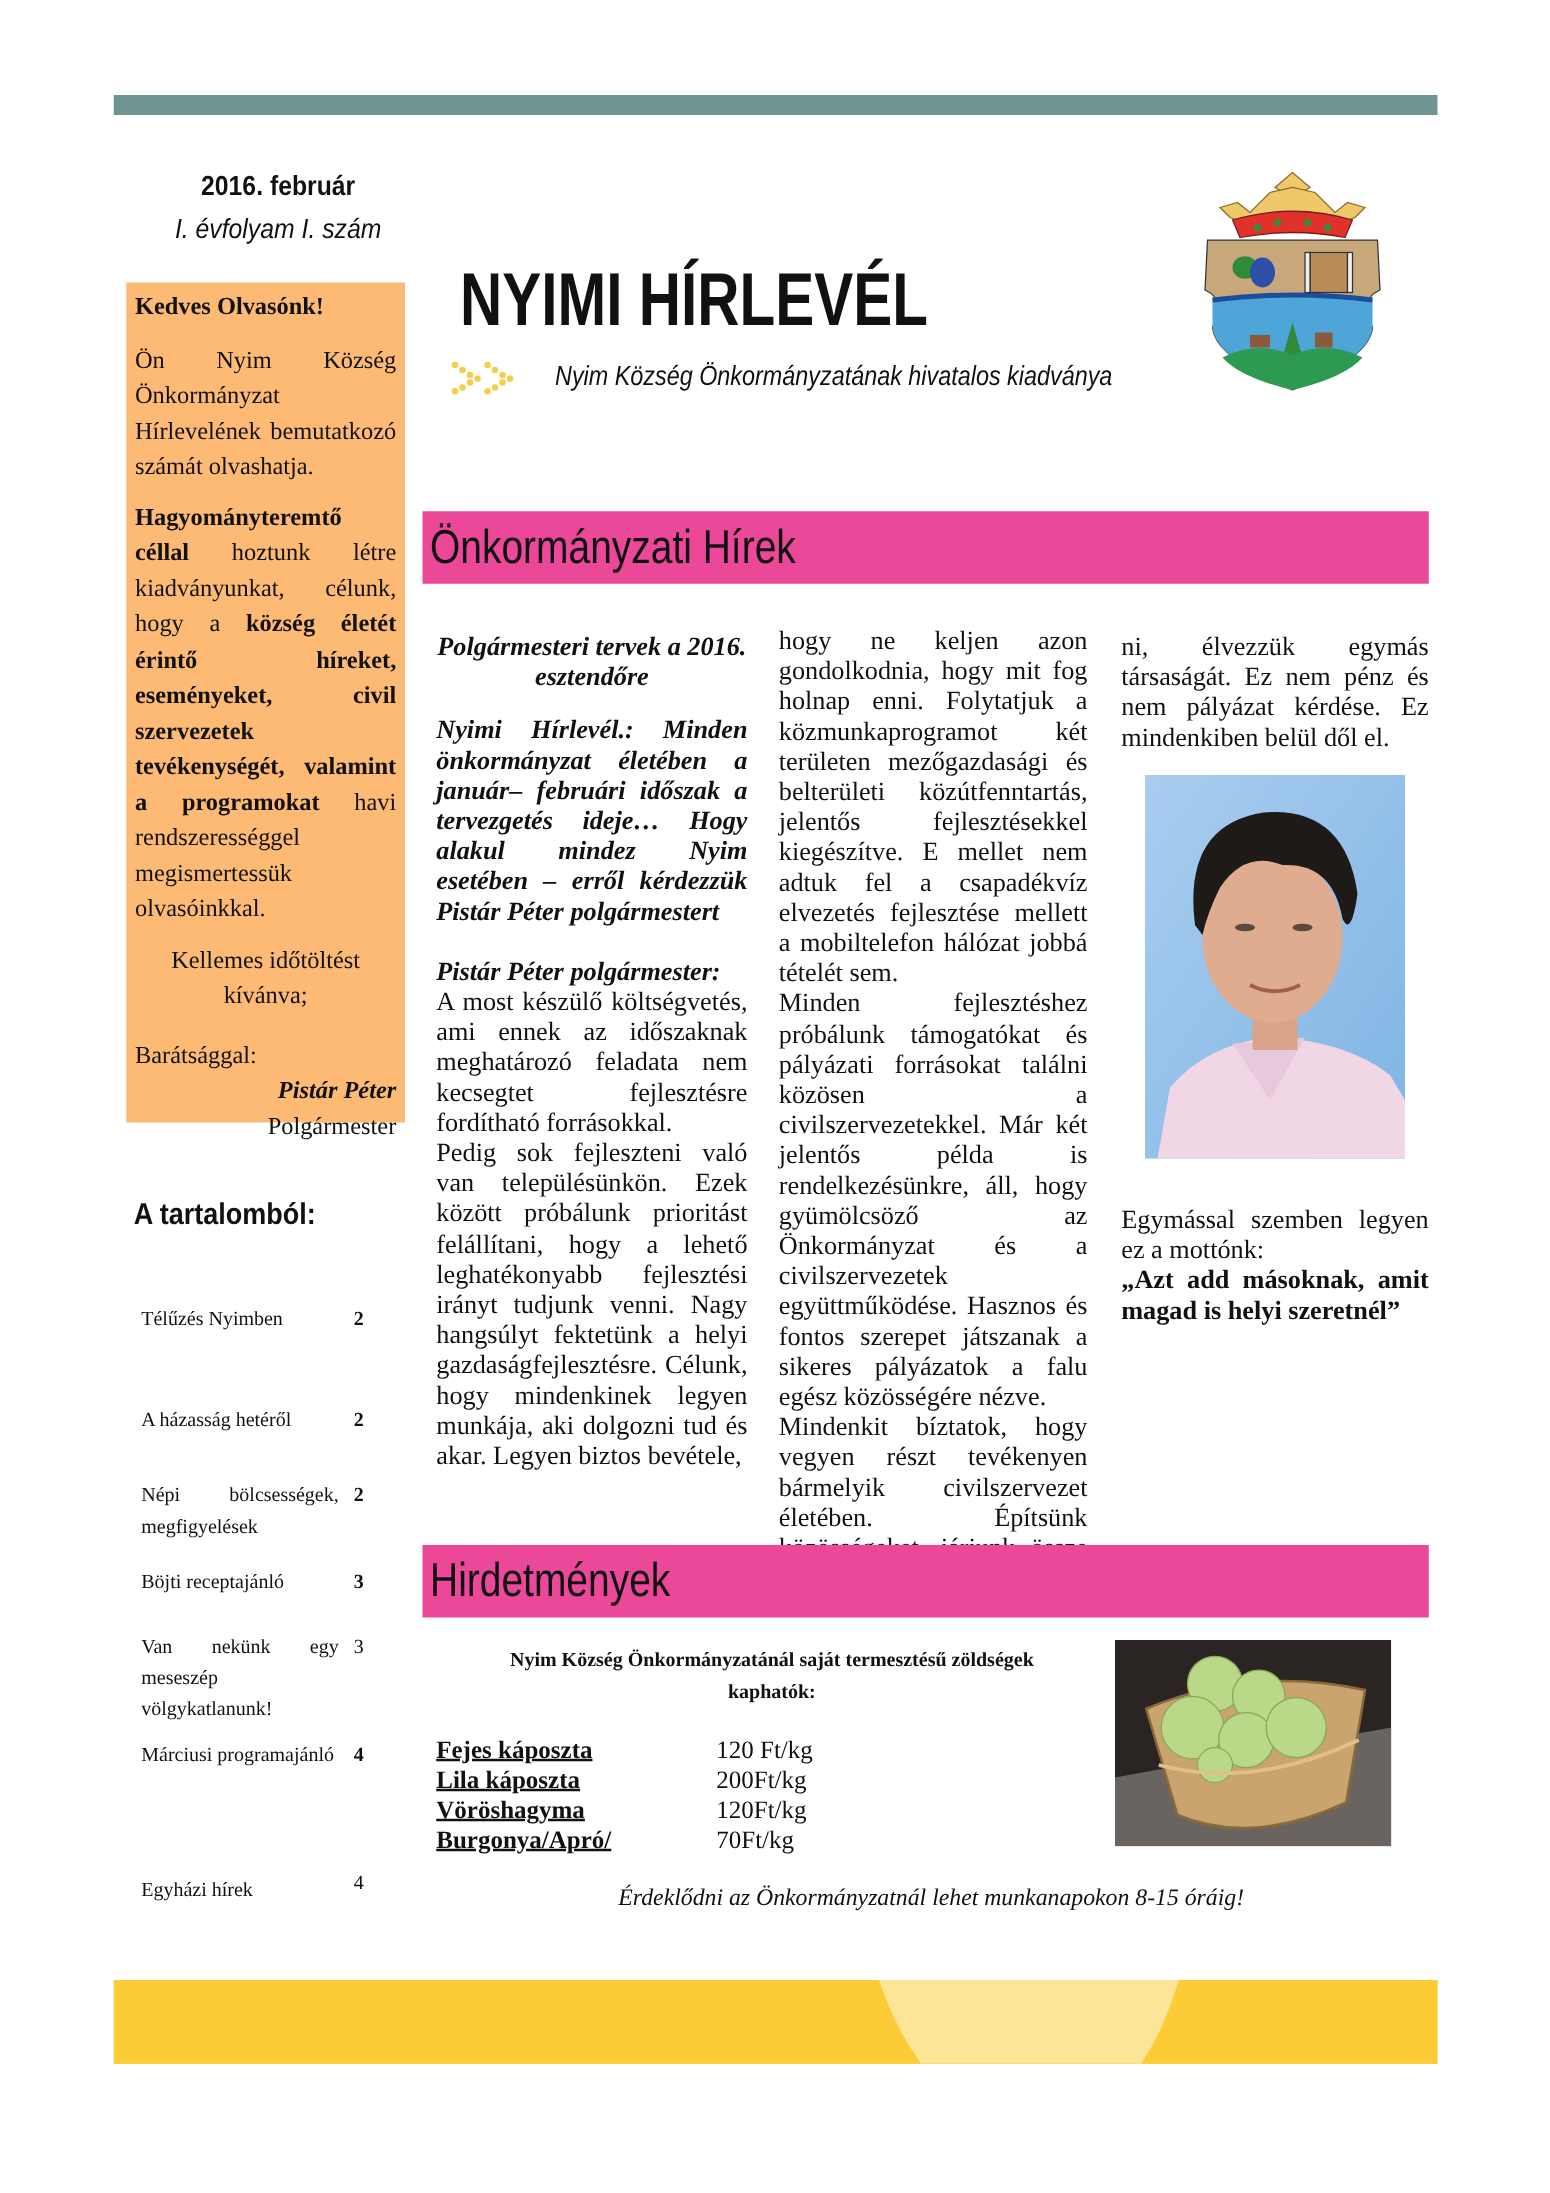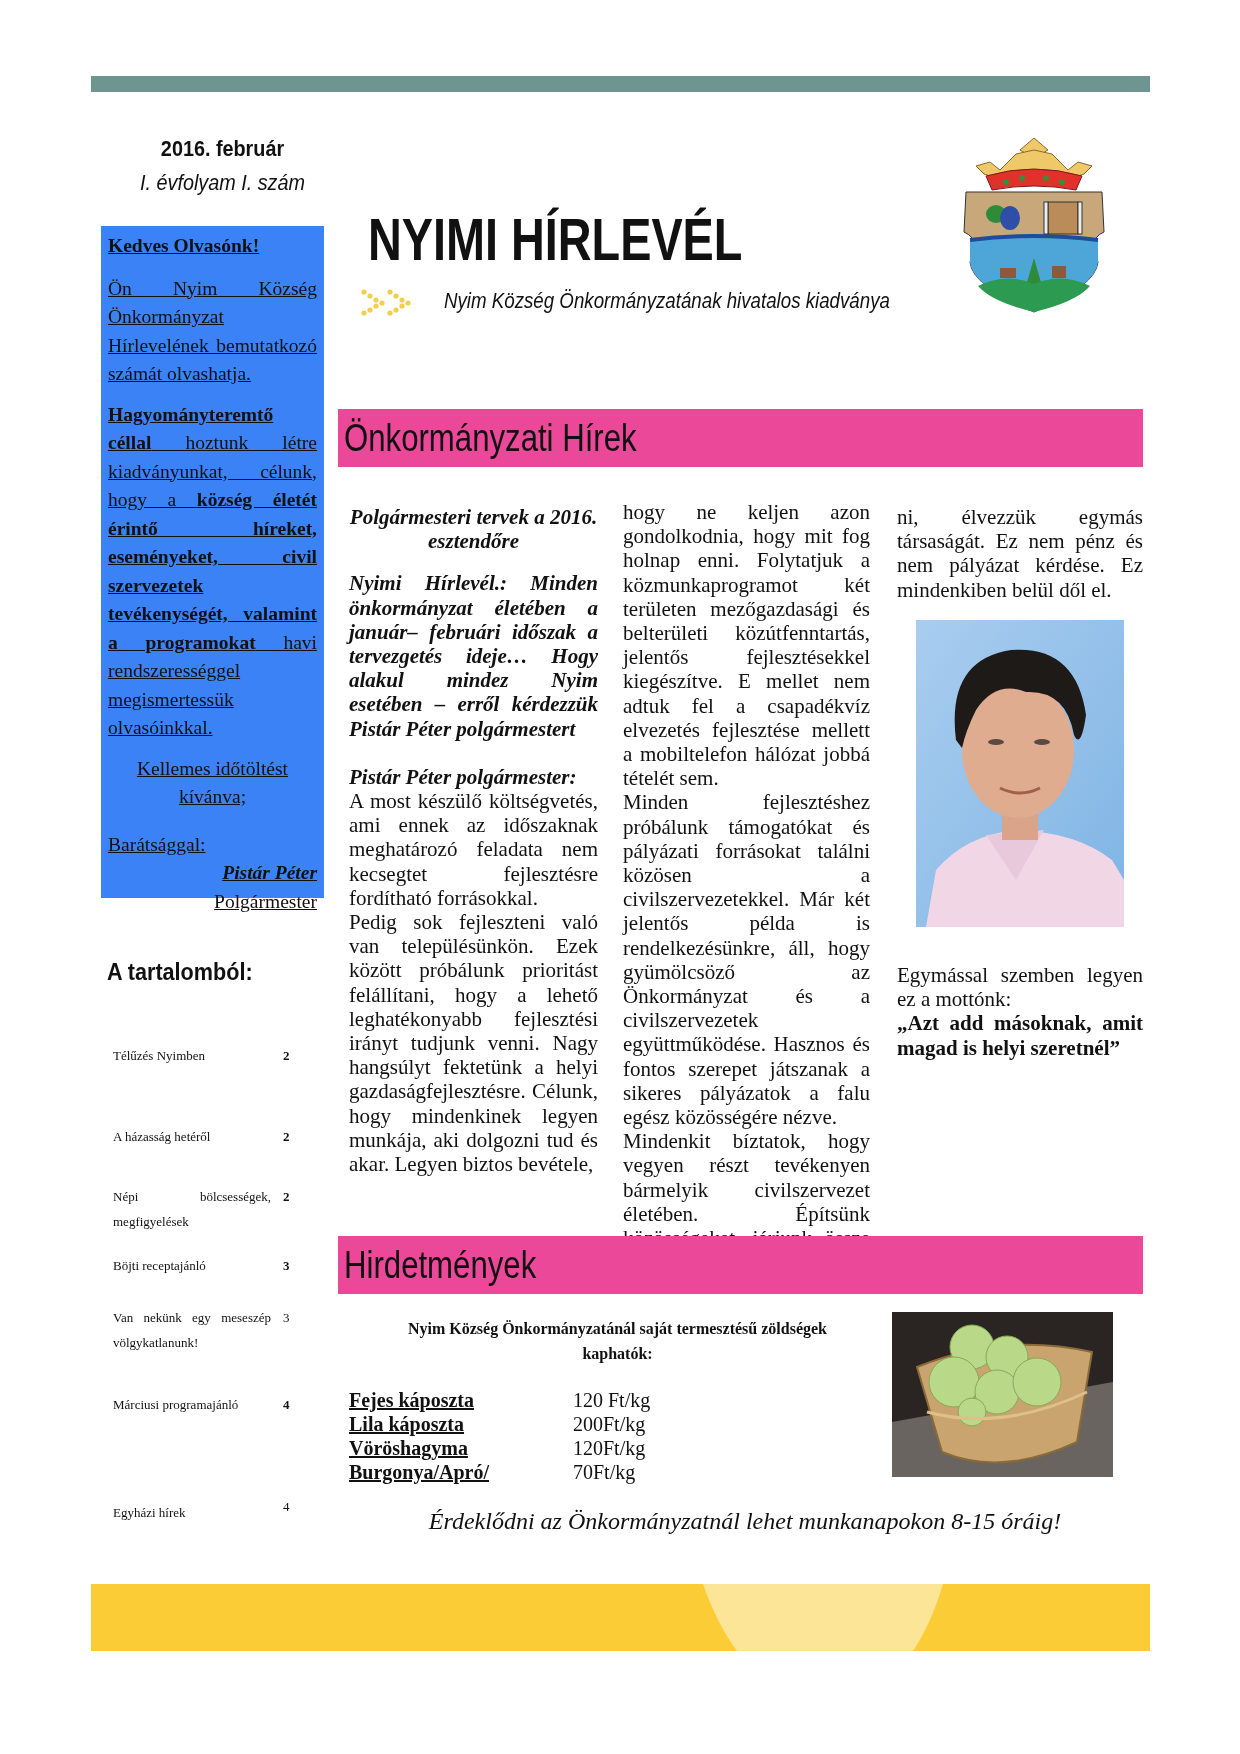--- a/index.html
+++ b/index.html
@@ -8,22 +8,22 @@
   .abs { position: absolute; }
   .sans { font-family: "Liberation Sans", sans-serif; }
 
   #top-bar { left: 91px; top: 76px; width: 1059px; height: 16px; background: #6f9593; }
 
   #issue-date { left: 110px; top: 136px; width: 225px; text-align: center;
                 font-size: 22px; font-weight: bold; transform: scaleX(0.9); }
   #issue-number { left: 110px; top: 170px; width: 225px; text-align: center;
                   font-size: 22px; font-style: italic; transform: scaleX(0.9); }
 
-  #welcome-box { left: 101px; top: 226px; width: 223px; height: 672px; background: #3b82f6;
-                 box-sizing: border-box; padding: 6px 7px 0 7px; font-size: 19.5px; line-height: 28.5px; text-decoration: underline; }
+  #welcome-box { left: 101px; top: 226px; width: 223px; height: 672px; background: #fdba74;
+                 box-sizing: border-box; padding: 6px 7px 0 7px; font-size: 19.5px; line-height: 28.5px; }
   #welcome-box p { margin: 0 0 12px 0; text-align: justify; }
   #welcome-box .greet { font-weight: bold; margin-bottom: 14px; }
   #welcome-box .wish { text-align: center; margin-bottom: 19px; }
   #welcome-box .sign-label { margin: 0; }
   #welcome-box .sign-name { text-align: right; font-weight: bold; font-style: italic; margin: 0; }
   #welcome-box .sign-role { text-align: right; margin: 0; }
   .b { font-weight: bold; }
 
   #masthead-title { left: 368px; top: 205px; font-size: 60px; font-weight: bold; letter-spacing: 0px;
                     transform: scaleX(0.78); transform-origin: left top; white-space: nowrap; }
@@ -45,31 +45,31 @@
   .art-title { font-weight: bold; font-style: italic; text-align: center; margin-bottom: 18px !important; }
   .lead { font-weight: bold; font-style: italic; margin-bottom: 24px !important; }
   .speaker { font-weight: bold; font-style: italic; }
   .motto { font-weight: bold; }
 
   #mayor-photo { left: 916px; top: 620px; width: 208px; height: 307px; }
   #cabbage-photo { left: 892px; top: 1312px; width: 221px; height: 165px; }
 
   #toc-heading { left: 107px; top: 958px; font-size: 24px; font-weight: bold;
                  transform: scaleX(0.9); transform-origin: left top; white-space: nowrap; }
-  .toc-item { left: 113px; width: 190px; font-size: 13px; line-height: 25px; }
+  .toc-item { left: 113px; width: 190px; font-size: 16px; line-height: 25px; }
   .toc-label { width: 158px; text-align: justify; display: inline-block; vertical-align: top; }
   .toc-page { position: absolute; left: 170px; top: 0; font-weight: bold; }
   .toc-page.plain { font-weight: normal; }
 
   #veg-title { left: 380px; top: 1316px; width: 475px; text-align: center; font-size: 16px;
                font-weight: bold; line-height: 25px; }
   #price-table { left: 349px; top: 1388px; font-size: 20px; line-height: 24px; border-collapse: collapse; }
   #price-table td { padding: 0; vertical-align: top; }
   #price-table td.name { width: 224px; font-weight: bold; text-decoration: underline; }
-  #contact-note { left: 380px; top: 1508px; width: 730px; text-align: center; font-size: 24px; font-style: italic; }
+  #contact-note { left: 380px; top: 1508px; width: 730px; text-align: center; font-size: 19px; font-style: italic; }
 
   #bottom-bar { left: 91px; top: 1584px; width: 1059px; height: 67px; background: #fbcc35; overflow: hidden; }
 </style>
 </head>
 <body>
 
 <div id="top-bar" class="abs"></div>
 
 <div id="issue-date" class="abs sans">2016. február</div>
 <div id="issue-number" class="abs sans">I. évfolyam I. szám</div>

